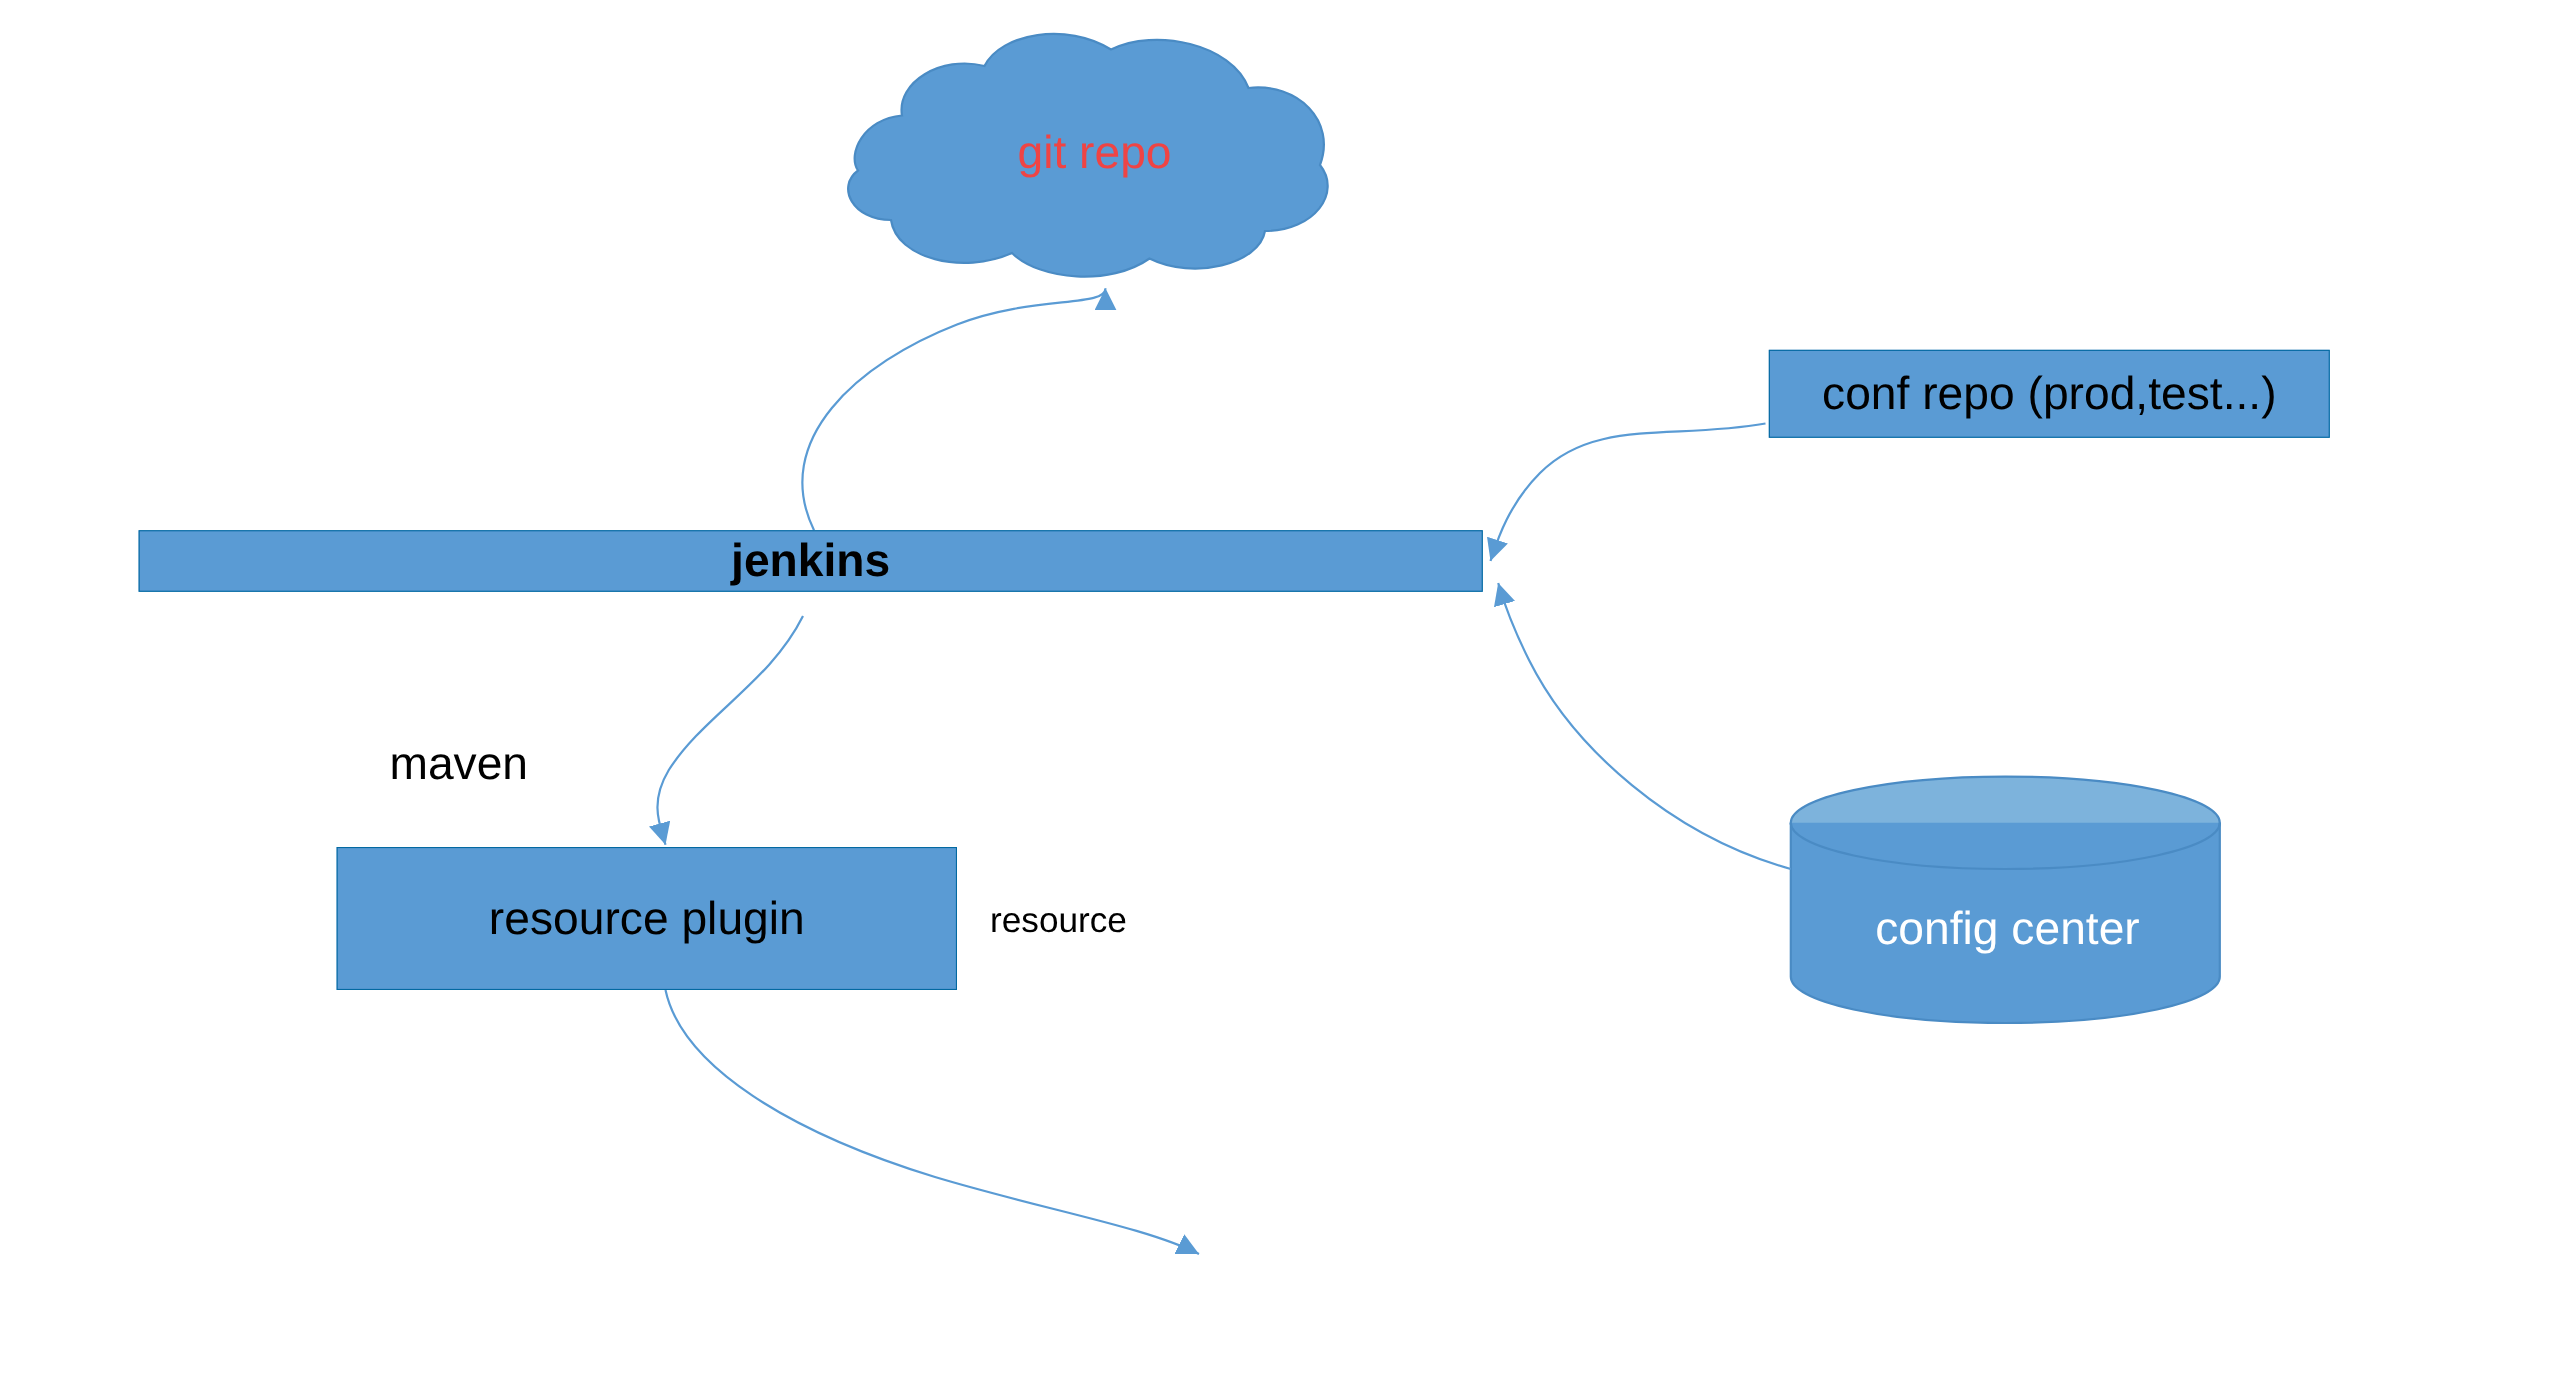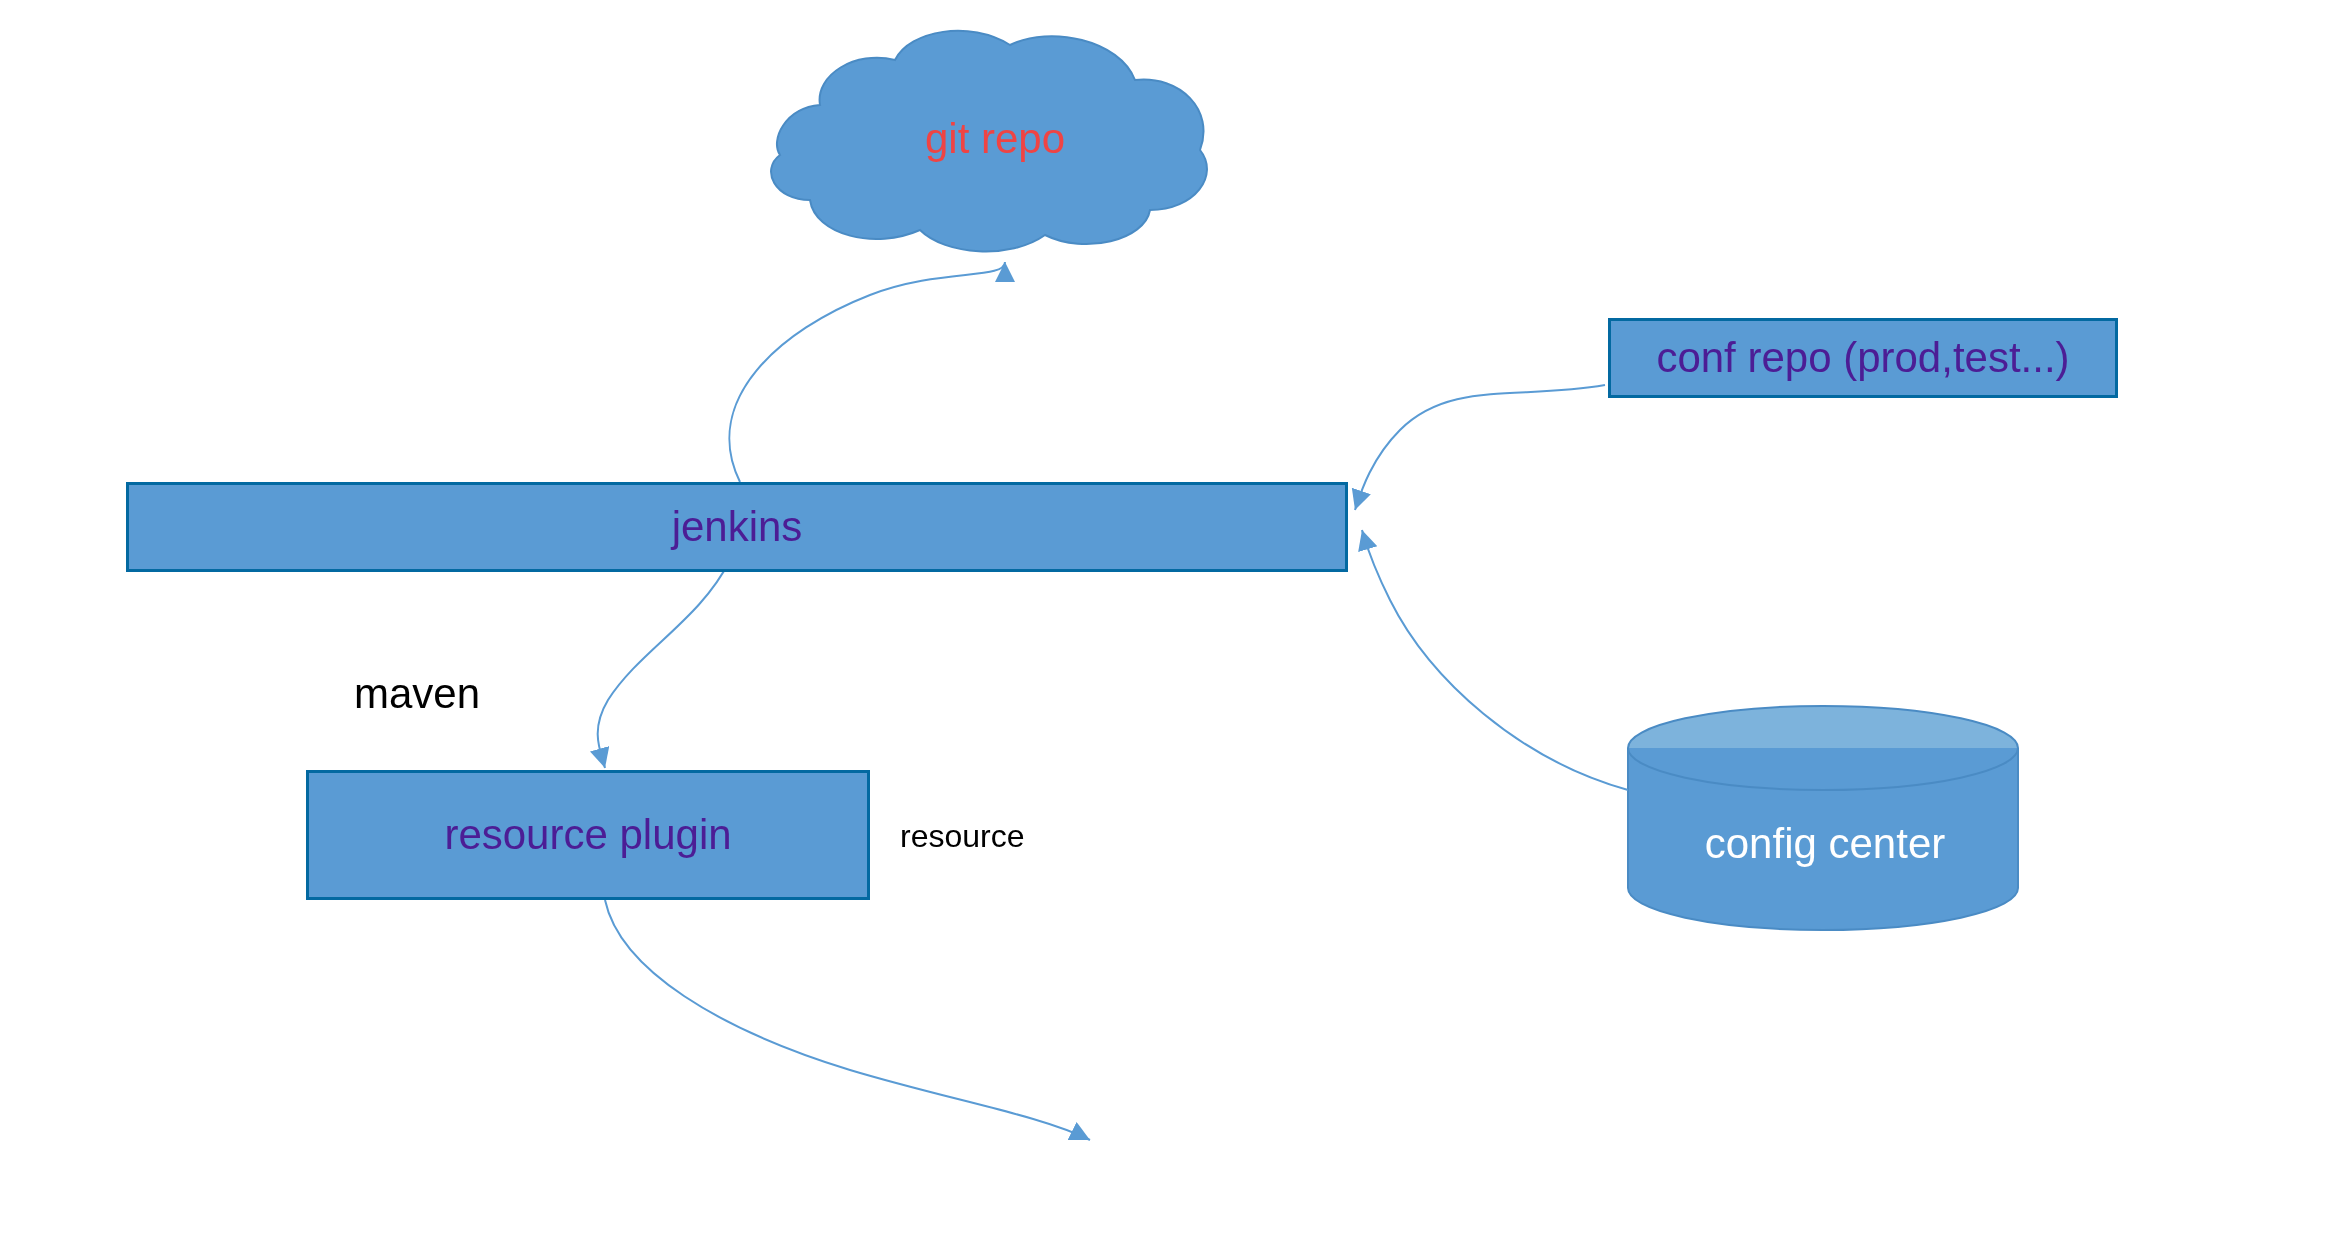--- a/index.html
+++ b/index.html
@@ -17,26 +17,26 @@
     .diagram {
       position: absolute;
       top: 0;
       left: 0;
       width: 2326px;
       height: 1258px;
     }
     .box {
       position: absolute;
       background: #5a9bd4;
-      color: #4c1d95;
+      color: #000000;
       display: flex;
       align-items: center;
       justify-content: center;
       font-size: 42px;
-      border: 3px solid #0369a1;
+      border: 1px solid #0369a1;
     }
     .label {
       position: absolute;
       color: #000000;
       font-size: 42px;
     }
     .label-small {
       font-size: 32px;
     }
     svg.connectors {
@@ -98,21 +98,21 @@
 
     <path d="M 1605 385 C 1520 400, 1450 380, 1400 430 C 1370 460, 1360 495, 1355 510" fill="none" stroke="#5a9bd4" stroke-width="2" marker-end="url(#arrowhead)"></path>
 
     <path d="M 1628 790 C 1520 760, 1430 680, 1390 600 C 1370 560, 1365 540, 1362 530" fill="none" stroke="#5a9bd4" stroke-width="2" marker-end="url(#arrowhead)"></path>
 
     <path d="M 605 900 C 620 970, 720 1030, 850 1070 C 950 1100, 1040 1115, 1090 1140" fill="none" stroke="#5a9bd4" stroke-width="2" marker-end="url(#arrowhead)"></path>
   </svg>
 
   <div class="cloud-text" style="left: 905px; top: 115px; width: 180px;">git repo</div>
 
-  <div class="box" style="left: 126px; top: 482px; width: 1222px; height: 90px;">
+  <div class="box" style="left: 126px; top: 482px; width: 1222px; height: 56px; font-weight: bold;">
     <span>jenkins</span>
   </div>
 
   <div class="box" style="left: 1608px; top: 318px; width: 510px; height: 80px;">
     <span>conf repo (prod,test...)</span>
   </div>
 
   <div class="box" style="left: 306px; top: 770px; width: 564px; height: 130px; align-items: center;">
     <span>resource plugin</span>
   </div>

